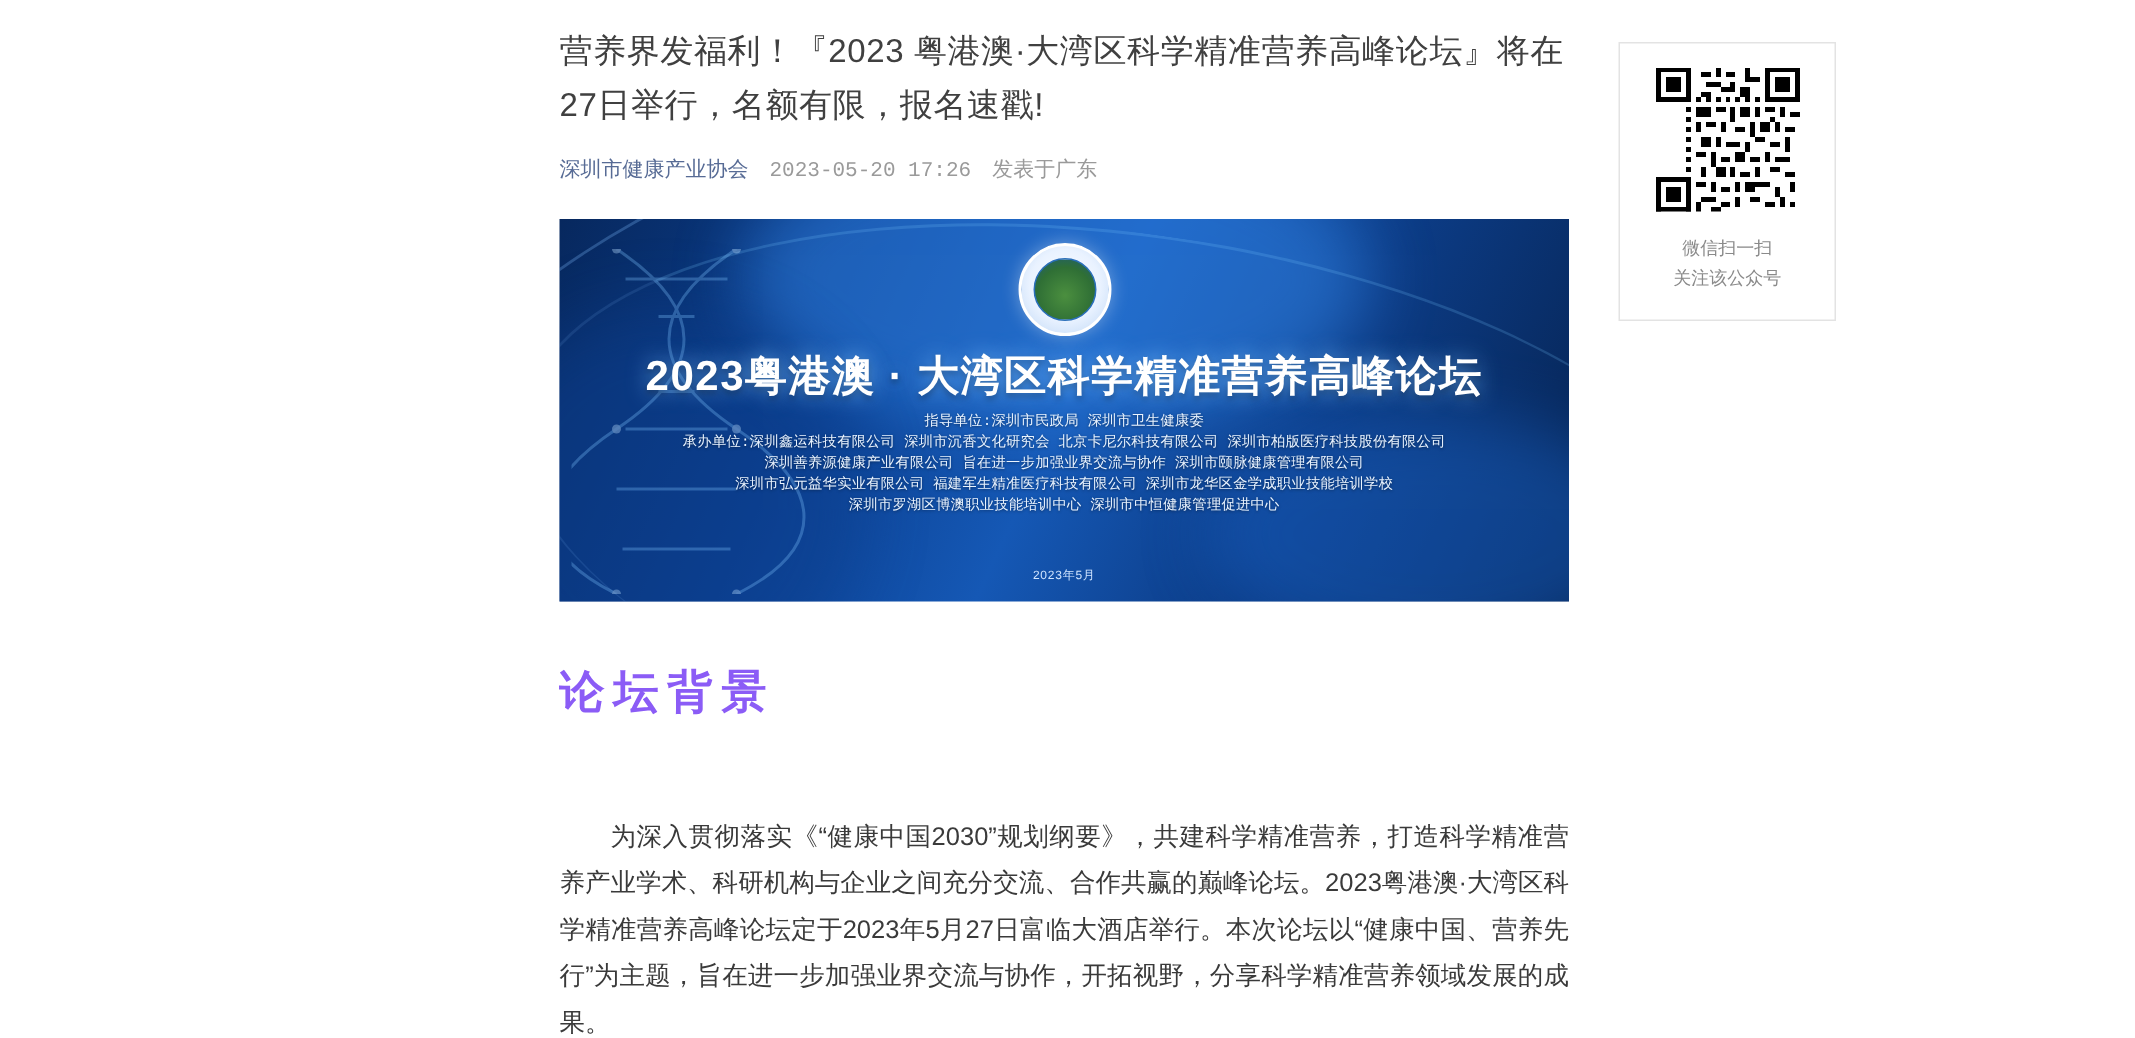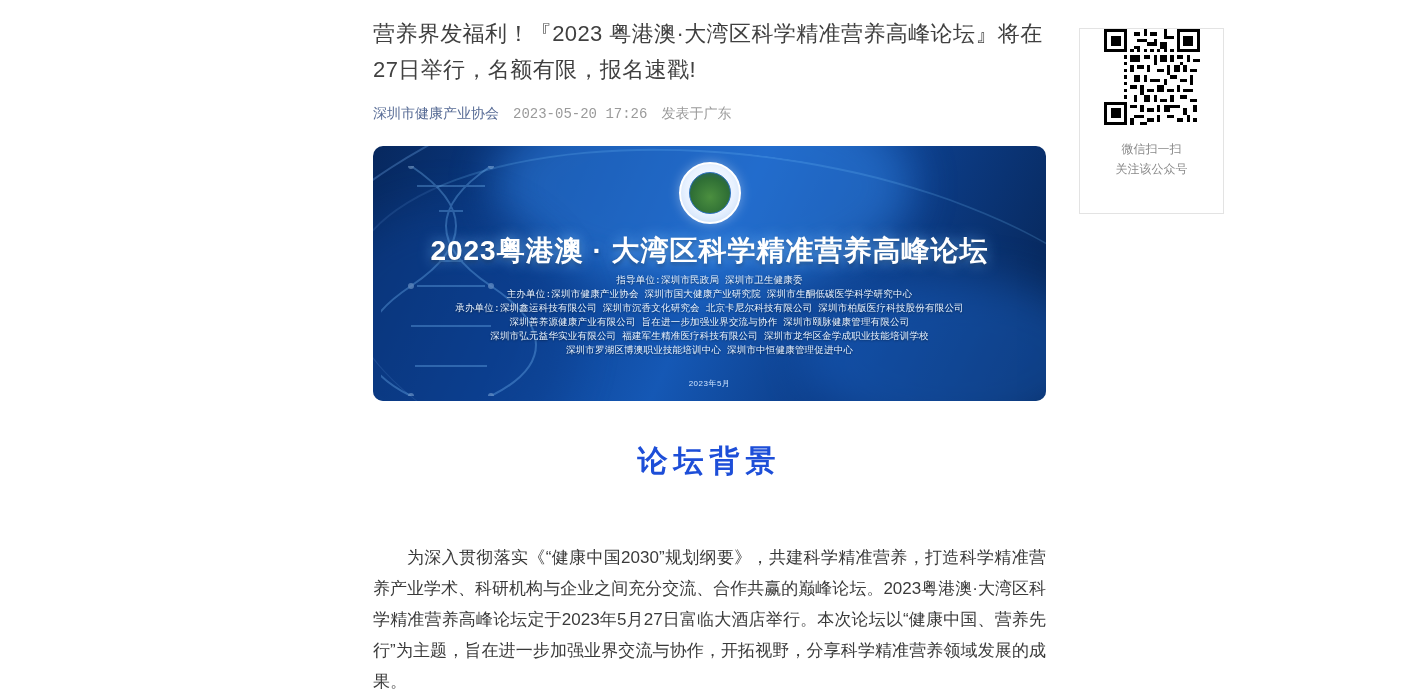--- a/index.html
+++ b/index.html
@@ -53,21 +53,21 @@
     color: #9a9a9a;
   }
   
   .banner {
     margin-top: 22px;
     width: 673px;
     height: 255px;
     position: relative;
     overflow: hidden;
     background: linear-gradient(115deg, #07285e 0%, #0b3f8f 28%, #1558b5 50%, #0c3c86 72%, #06224f 100%);
-    border-radius: 10px;
+    border-radius: 0;
   }
   .banner .glow {
     position: absolute;
     border-radius: 50%;
     filter: blur(22px);
     opacity: 0.55;
   }
   .banner .glow.g1 { width: 420px; height: 200px; left: 120px; top: -60px; background: #2f7fe0; }
   .banner .glow.g2 { width: 300px; height: 160px; left: 430px; top: 130px; background: #1a63c7; opacity: .45;}
   .banner .glow.g3 { width: 260px; height: 260px; left: -60px; top: 60px; background: #0d3f8e; opacity: .5;}
@@ -142,24 +142,24 @@
     bottom: 12px;
     left: 0; right: 0;
     text-align: center;
     color: #cfe4ff;
     font-size: 8px;
     letter-spacing: .5px;
   }
   
   .section-heading {
     margin-top: 40px;
-    text-align: center;
+    text-align: left;
     font-size: 30px;
     font-weight: 700;
-    color: #1d4ed8;
+    color: #8b5cf6;
     letter-spacing: 6px;
   }
   
   .body-text {
     margin-top: 60px;
     font-size: 17px;
     line-height: 31px;
     color: #3a3a3a;
     text-align: justify;
   }
@@ -170,21 +170,21 @@
     position: absolute;
     left: 1079px;
     top: 28px;
     width: 145px;
     height: 186px;
     border: 1px solid #e3e3e3;
     background: #ffffff;
     display: flex;
     flex-direction: column;
     align-items: center;
-    padding-top: 0;
+    padding-top: 16px;
     box-sizing: border-box;
   }
   .qr-code {
     width: 96px;
     height: 96px;
     image-rendering: pixelated;
   }
   .qr-caption {
     margin-top: 14px;
     font-size: 12px;
@@ -237,21 +237,20 @@
       </svg>
 
       <div class="banner-logo">
         <div class="inner"></div>
       </div>
 
       <div class="banner-main-title">2023粤港澳 · 大湾区科学精准营养高峰论坛</div>
 
       <div class="banner-units">
         <div>指导单位:深圳市民政局 深圳市卫生健康委</div>
-        <div>主办单位:深圳市健康产业协会 深圳市国大健康产业研究院 深圳市生酮低碳医学科学研究中心</div>
         <div>承办单位:深圳鑫运科技有限公司 深圳市沉香文化研究会 北京卡尼尔科技有限公司 深圳市柏版医疗科技股份有限公司</div>
         <div>深圳善养源健康产业有限公司 旨在进一步加强业界交流与协作 深圳市颐脉健康管理有限公司</div>
         <div>深圳市弘元益华实业有限公司 福建军生精准医疗科技有限公司 深圳市龙华区金学成职业技能培训学校</div>
         <div>深圳市罗湖区博澳职业技能培训中心 深圳市中恒健康管理促进中心</div>
       </div>
 
       <div class="banner-date">2023年5月</div>
     </div>
 
     <div class="section-heading">论坛背景</div>

